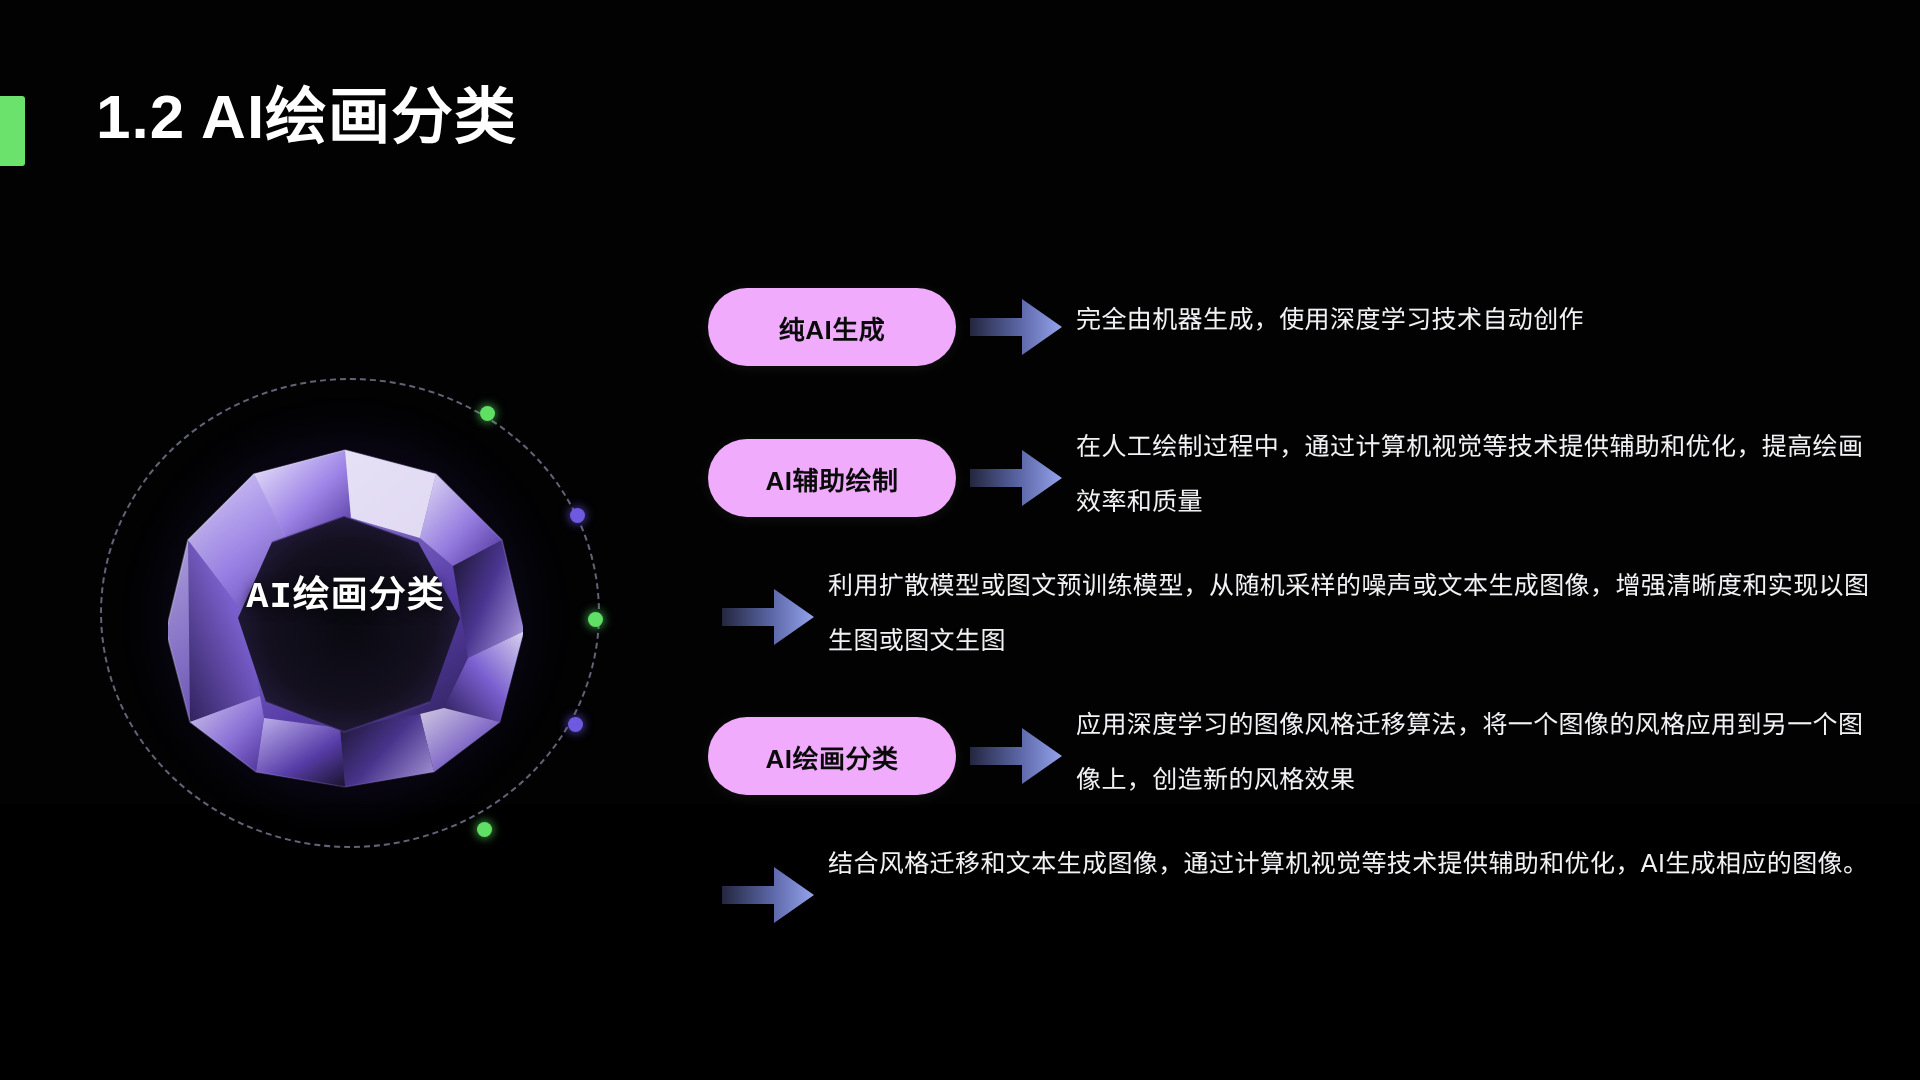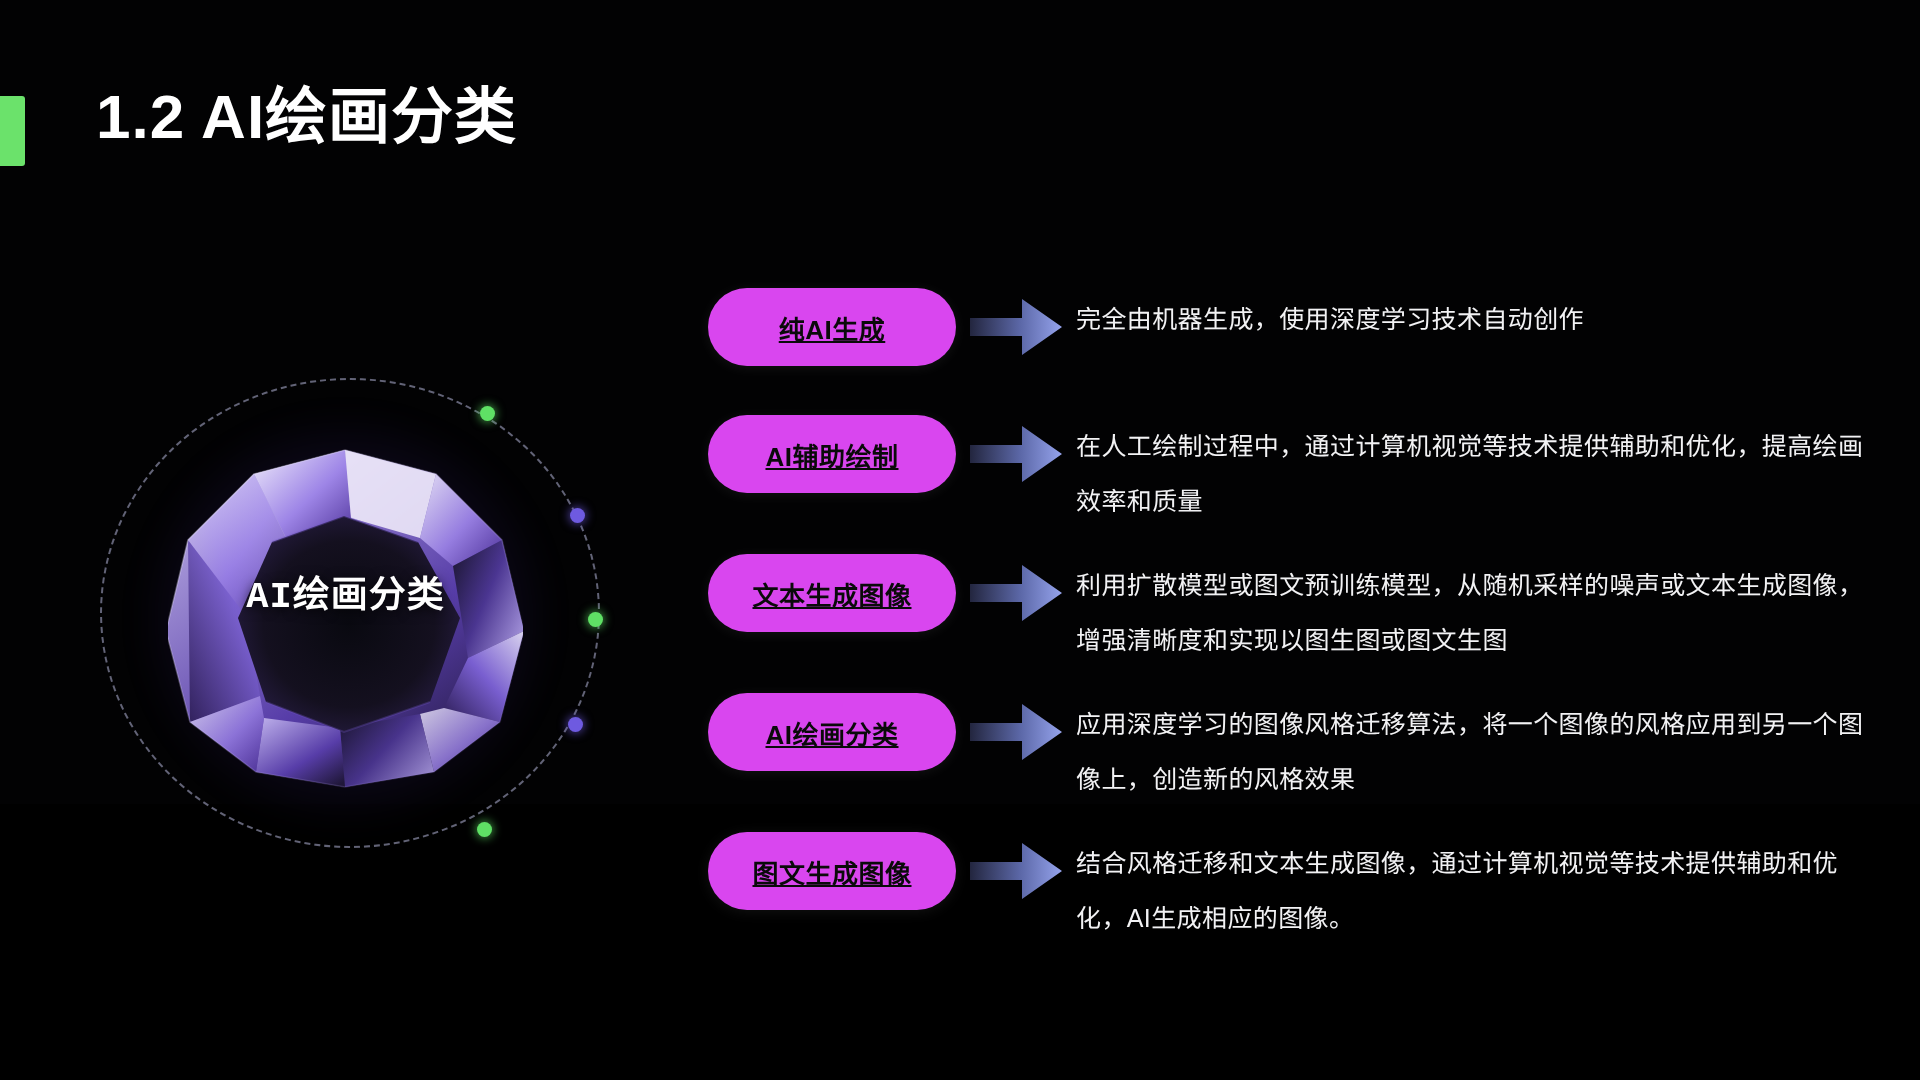--- a/index.html
+++ b/index.html
@@ -109,32 +109,31 @@
     position:relative;
     display:flex;
     align-items:flex-start;
     margin-bottom:25px;
     min-height:102px;
   }
 
   .pill {
     flex:0 0 248px;
     height:78px;
-    background:#d946ef;
+    background:#f0abfc;
     border-radius:39px;
     display:flex;
     align-items:center;
     justify-content:center;
     color:#0A0A0A;
     font-size:26px;
     font-weight:700;
     letter-spacing:0.5px;
     box-shadow:0 2px 14px rgba(255,255,255,0.07);
     white-space:nowrap;
-    text-decoration:underline;
   }
 
   .arrow {
     flex:0 0 120px;
     height:78px;
     display:flex;
     align-items:center;
     justify-content:center;
   }
   .arrow svg { display:block; }
@@ -143,21 +142,21 @@
     flex:1 1 auto;
     padding-top:4px;
     color:#F2F2F4;
     font-size:25px;
     line-height:55px;
     letter-spacing:0.4px;
   }
 
   
   .row.two-line .pill,
-  .row.two-line .arrow { }
+  .row.two-line .arrow { margin-top:24px; }
 </style>
 </head>
 <body>
 
 <div class="slide">
 
   <div class="accent-bar"></div>
   <h1 class="page-title">1.2 AI绘画分类</h1>
 
   <div class="visual">
@@ -264,21 +263,20 @@
               <stop offset="100%" stop-color="#95A3EC"></stop>
             </linearGradient>
           </defs>
           <path d="M0 21 L52 21 L52 2 L92 30 L52 58 L52 39 L0 39 Z" fill="url(#ar2)"></path>
         </svg>
       </div>
       <div class="desc">在人工绘制过程中，通过计算机视觉等技术提供辅助和优化，提高绘画效率和质量</div>
     </div>
 
     <div class="row two-line">
-      <div class="pill">文本生成图像</div>
       <div class="arrow">
         <svg width="92" height="60" viewBox="0 0 92 60">
           <defs>
             <linearGradient id="ar3" x1="0" y1="0.5" x2="1" y2="0.5">
               <stop offset="0%" stop-color="#23263F"></stop>
               <stop offset="55%" stop-color="#5C68A8"></stop>
               <stop offset="100%" stop-color="#95A3EC"></stop>
             </linearGradient>
           </defs>
           <path d="M0 21 L52 21 L52 2 L92 30 L52 58 L52 39 L0 39 Z" fill="url(#ar3)"></path>
@@ -298,21 +296,20 @@
               <stop offset="100%" stop-color="#95A3EC"></stop>
             </linearGradient>
           </defs>
           <path d="M0 21 L52 21 L52 2 L92 30 L52 58 L52 39 L0 39 Z" fill="url(#ar4)"></path>
         </svg>
       </div>
       <div class="desc">应用深度学习的图像风格迁移算法，将一个图像的风格应用到另一个图像上，创造新的风格效果</div>
     </div>
 
     <div class="row two-line">
-      <div class="pill">图文生成图像</div>
       <div class="arrow">
         <svg width="92" height="60" viewBox="0 0 92 60">
           <defs>
             <linearGradient id="ar5" x1="0" y1="0.5" x2="1" y2="0.5">
               <stop offset="0%" stop-color="#23263F"></stop>
               <stop offset="55%" stop-color="#5C68A8"></stop>
               <stop offset="100%" stop-color="#95A3EC"></stop>
             </linearGradient>
           </defs>
           <path d="M0 21 L52 21 L52 2 L92 30 L52 58 L52 39 L0 39 Z" fill="url(#ar5)"></path>

